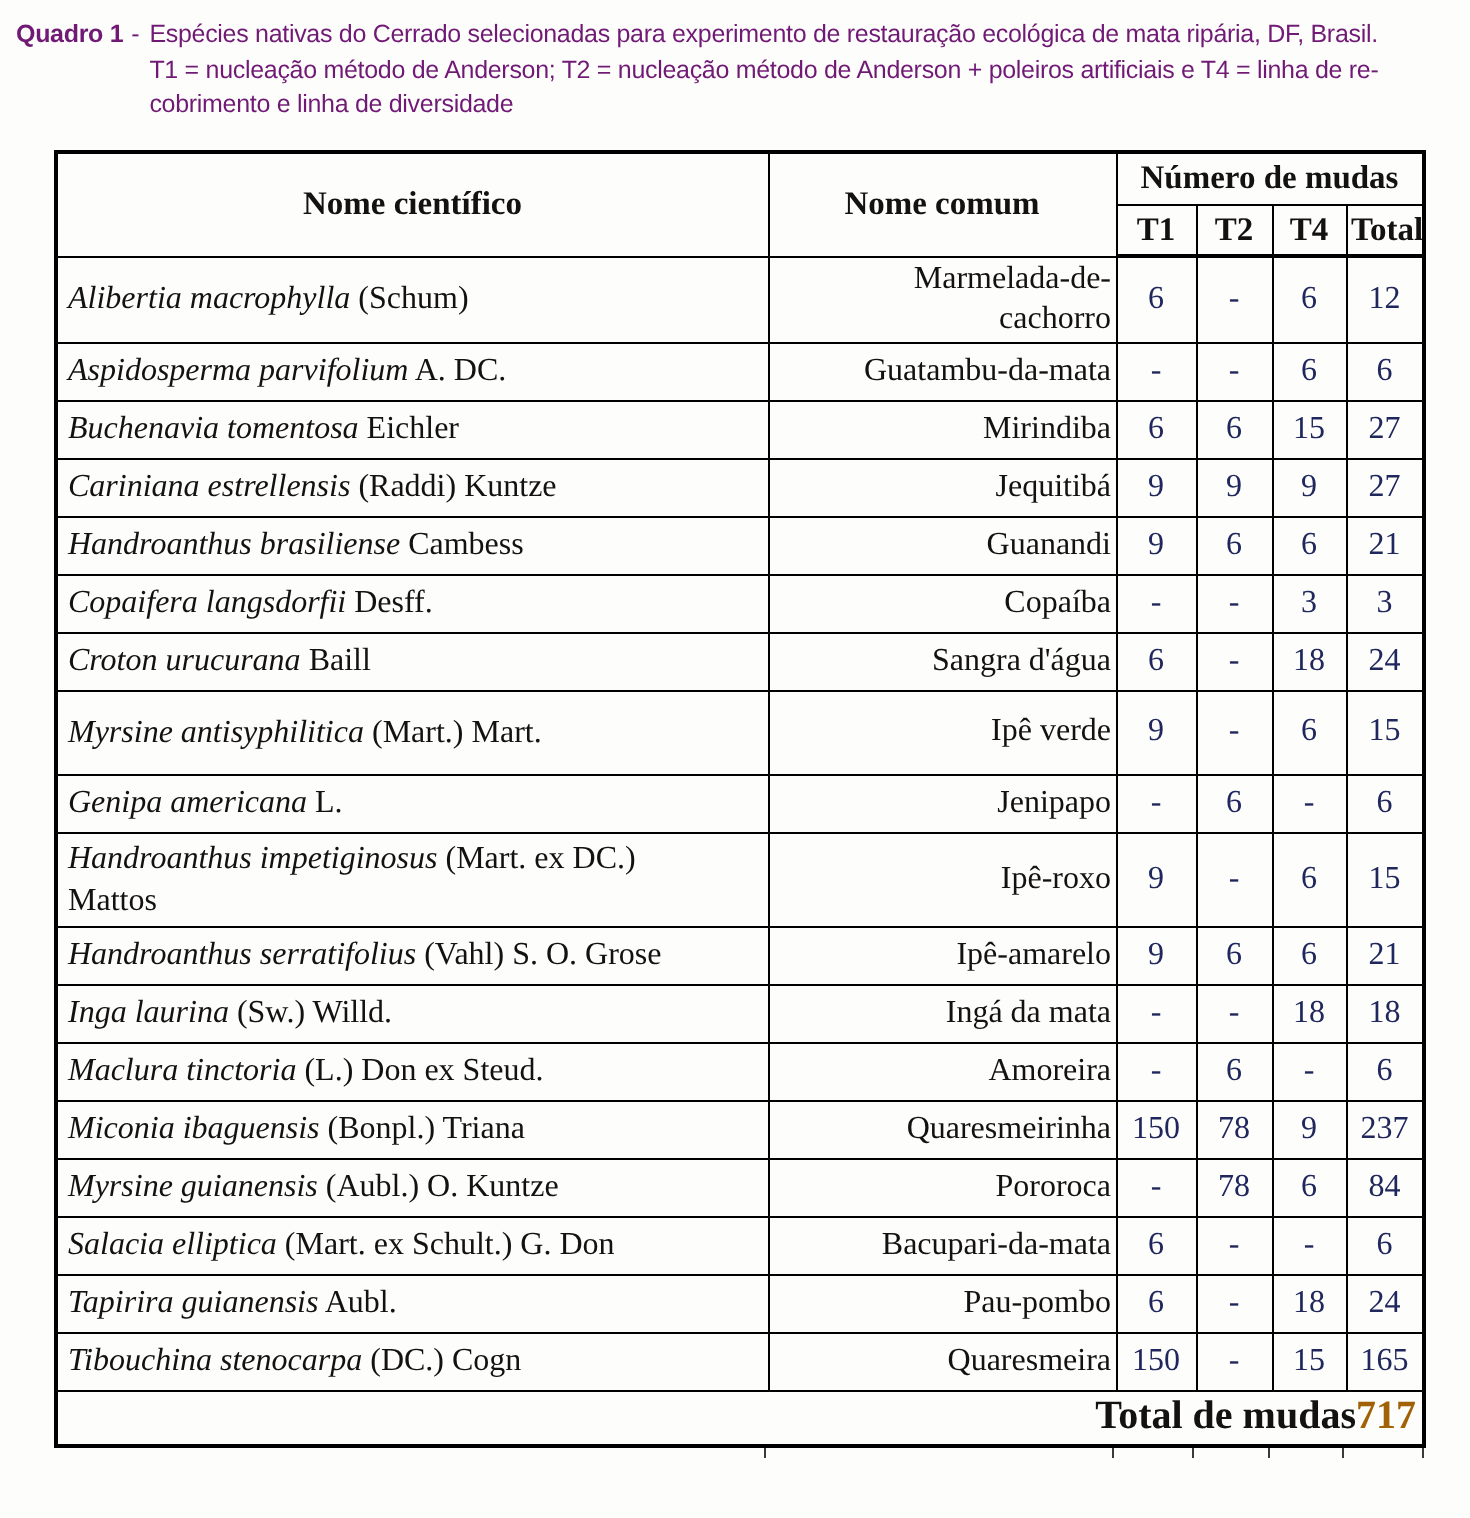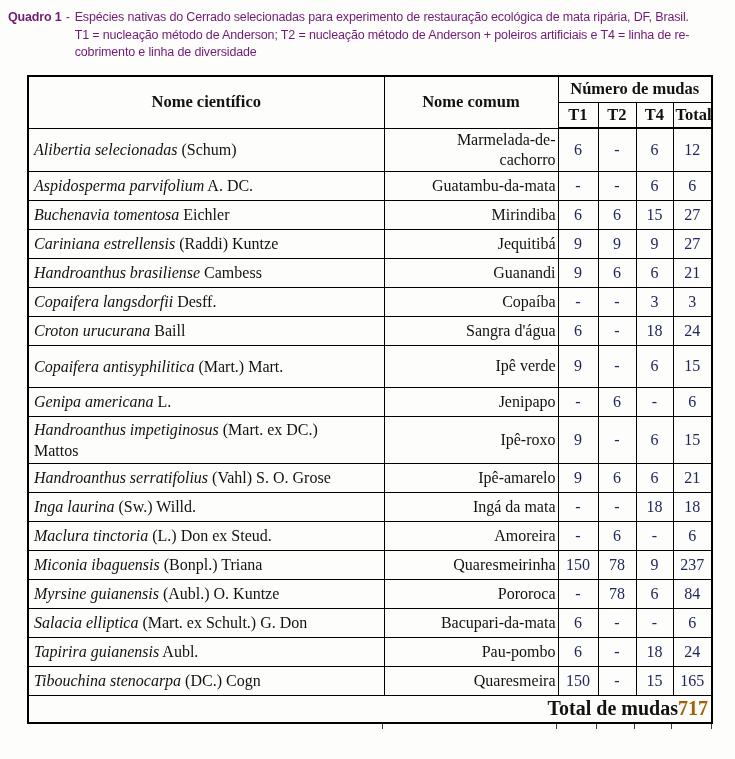--- a/index.html
+++ b/index.html
@@ -138,21 +138,21 @@
       </tr>
       <tr class="hdr-sub">
         <th>T1</th>
         <th>T2</th>
         <th>T4</th>
         <th>Total</th>
       </tr>
     </thead>
     <tbody id="rows">
         <tr>
-          <td class="cell-sci"><i>Alibertia selecionadas</i><span class="auth"> (Schum)</span></td>
+          <td class="cell-sci"><i>Alibertia macrophylla</i><span class="auth"> (Schum)</span></td>
           <td class="cell-common">Marmelada-de-
 cachorro</td>
           <td class="cell-num">6</td>
           <td class="cell-num">-</td>
           <td class="cell-num">6</td>
           <td class="cell-num">12</td>
         </tr>
         <tr>
           <td class="cell-sci"><i>Aspidosperma parvifolium</i><span class="auth"> A. DC.</span></td>
           <td class="cell-common">Guatambu-da-mata</td>
@@ -195,21 +195,21 @@
         </tr>
         <tr>
           <td class="cell-sci"><i>Croton urucurana</i><span class="auth"> Baill</span></td>
           <td class="cell-common">Sangra d'água</td>
           <td class="cell-num">6</td>
           <td class="cell-num">-</td>
           <td class="cell-num">18</td>
           <td class="cell-num">24</td>
         </tr>
         <tr class="tall">
-          <td class="cell-sci"><i>Copaifera antisyphilitica</i><span class="auth"> (Mart.) Mart.</span></td>
+          <td class="cell-sci"><i>Myrsine antisyphilitica</i><span class="auth"> (Mart.) Mart.</span></td>
           <td class="cell-common">Ipê verde</td>
           <td class="cell-num">9</td>
           <td class="cell-num">-</td>
           <td class="cell-num">6</td>
           <td class="cell-num">15</td>
         </tr>
         <tr>
           <td class="cell-sci"><i>Genipa americana</i><span class="auth"> L.</span></td>
           <td class="cell-common">Jenipapo</td>
           <td class="cell-num">-</td>

